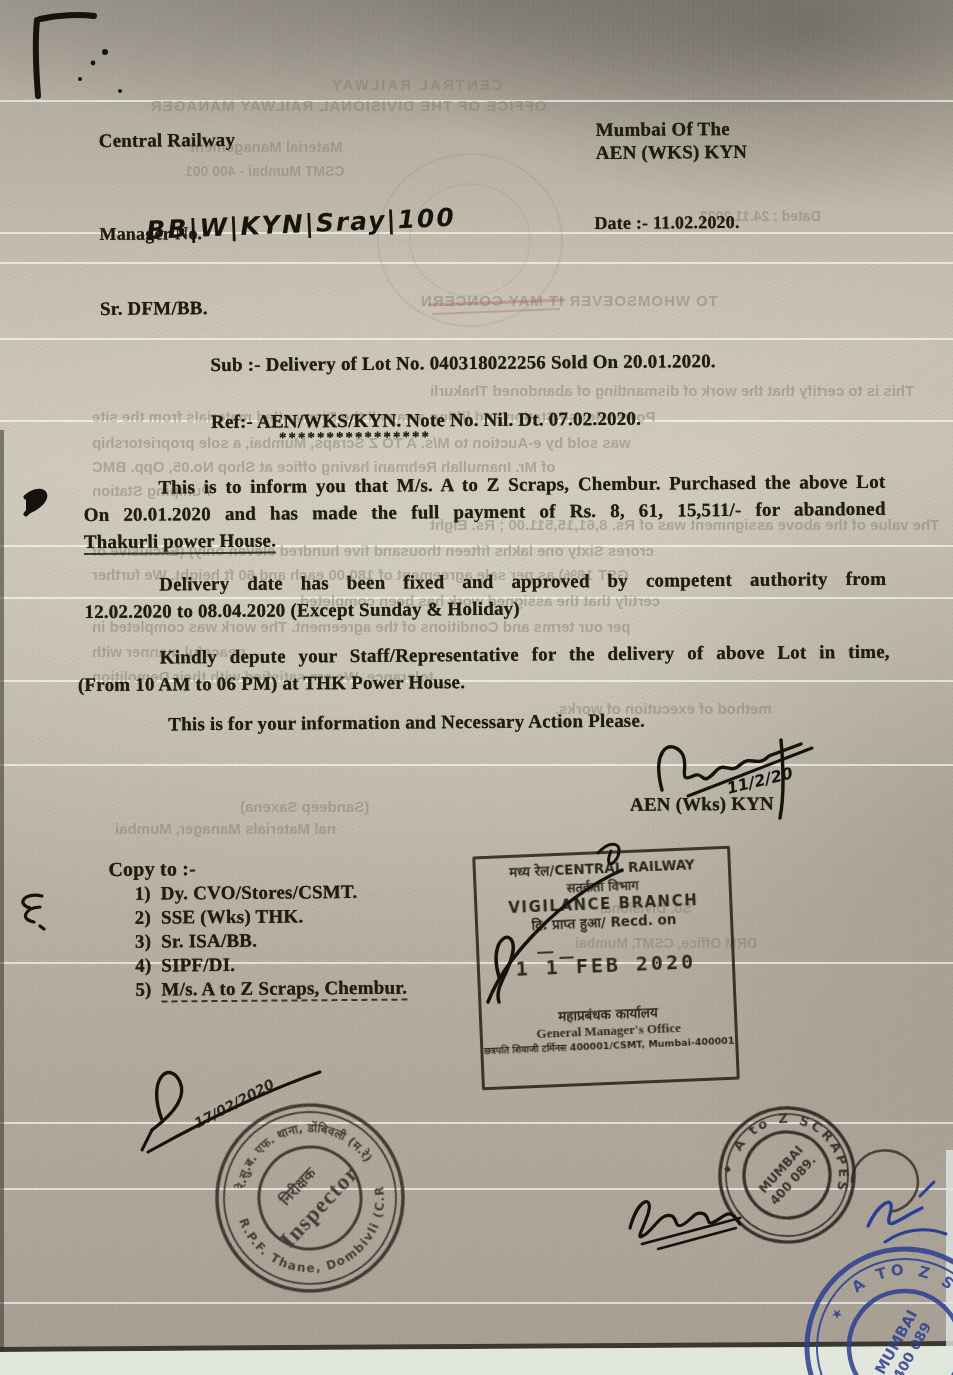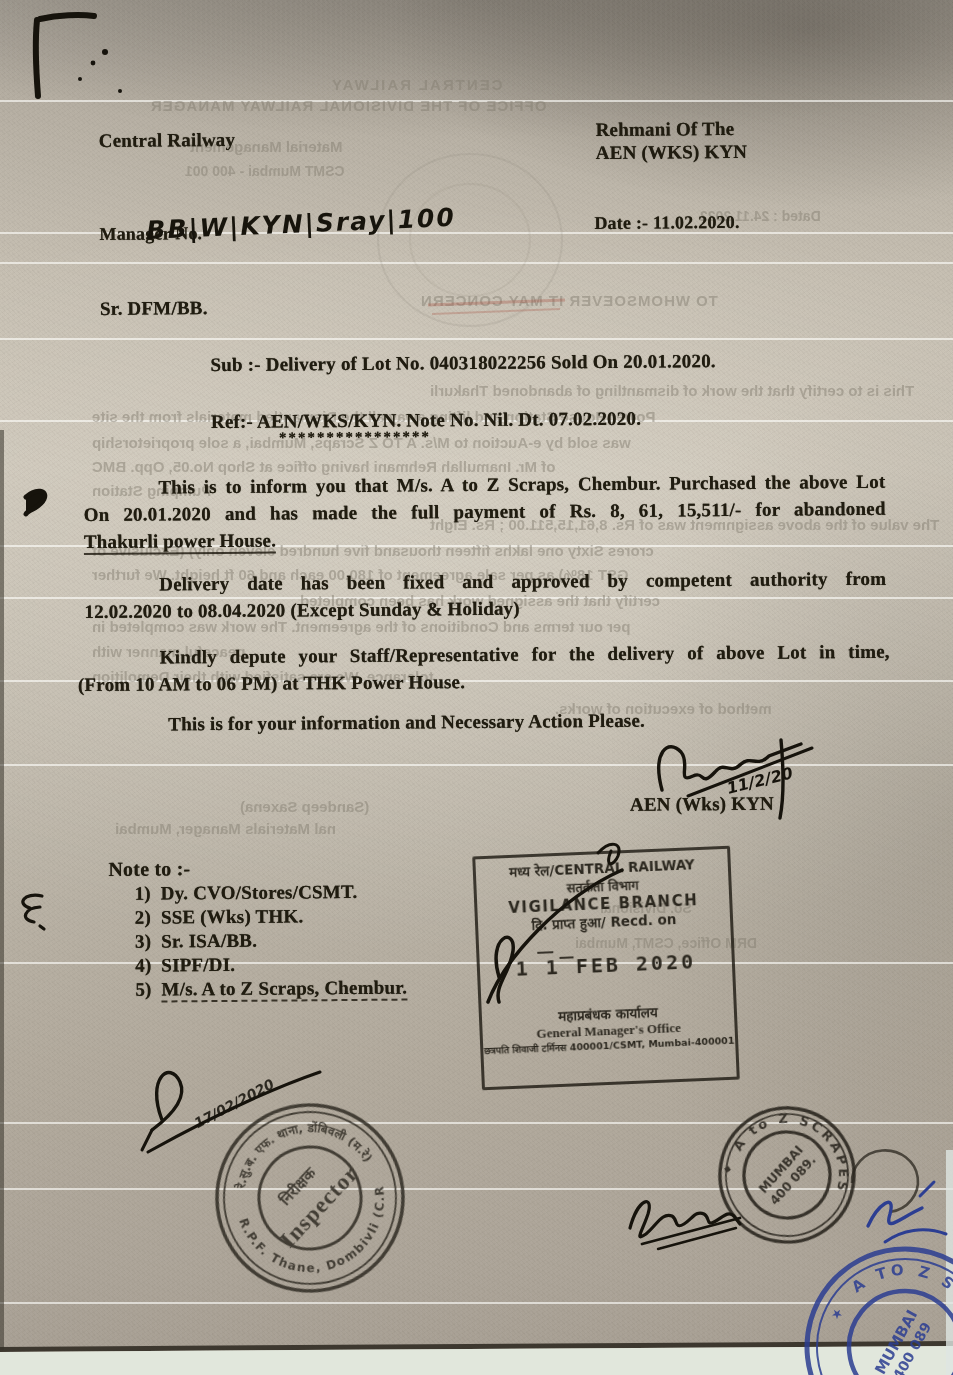--- a/index.html
+++ b/index.html
@@ -81,21 +81,21 @@
 
   <svg width="953" height="1375" style="position:absolute;left:0;top:0;pointer-events:none">
     <ellipse cx="470" cy="240" rx="92" ry="86" fill="none" stroke="#8b857a" stroke-width="2" opacity=".18"></ellipse>
     <ellipse cx="470" cy="240" rx="60" ry="56" fill="none" stroke="#8b857a" stroke-width="2" opacity=".14"></ellipse>
     <line x1="428" y1="305" x2="565" y2="300" stroke="#a85646" stroke-width="3" opacity=".35"></line>
     <line x1="432" y1="314" x2="560" y2="309" stroke="#a85646" stroke-width="2" opacity=".3"></line>
   </svg>
 
   <div class="doc">
     <div class="t" style="left:103px;top:127px;font-size:19px">Central Railway</div>
-    <div class="t" style="left:600px;top:120px;font-size:19px">Rehmani Of The</div>
+    <div class="t" style="left:600px;top:120px;font-size:19px">Mumbai Of The</div>
     <div class="t" style="left:600px;top:143px;font-size:19px">AEN (WKS) KYN</div>
 
     <div class="t" style="left:103px;top:221px;font-size:18px">Manager No.</div>
     <div class="hand" style="position:absolute;left:150px;top:208px;font-size:25px;letter-spacing:2px;transform:rotate(-2deg);white-space:nowrap">BB|W|KYN|Sray|100</div>
     <div class="t" style="left:598px;top:214px;font-size:18px">Date :- 11.02.2020.</div>
 
     <div class="t" style="left:103px;top:295px;font-size:19px">Sr. DFM/BB.</div>
 
     <div class="t" style="left:213px;top:352px;font-size:19px">Sub :- Delivery of Lot No. 040318022256 Sold On 20.01.2020.</div>
     <div class="t" style="left:213px;top:409px;font-size:19px">Ref:- AEN/WKS/KYN. Note No. Nil. Dt. 07.02.2020.</div>
@@ -108,21 +108,21 @@
     <div class="t j" style="left:160px;top:571px;width:727px;font-size:19px">Delivery date has been fixed and approved by competent authority from</div>
     <div class="t" style="left:85px;top:598px;font-size:19px">12.02.2020 to 08.04.2020 (Except Sunday &amp; Holiday)</div>
 
     <div class="t j" style="left:160px;top:644px;width:730px;font-size:19px">Kindly depute your Staff/Representative for the delivery of above Lot in time,</div>
     <div class="t" style="left:78px;top:671px;font-size:19px">(From 10 AM to 06 PM) at THK Power House.</div>
 
     <div class="t" style="left:168px;top:711px;font-size:19px">This is for your information and Necessary Action Please.</div>
 
     <div class="t" style="left:629px;top:795px;font-size:19px">AEN (Wks) KYN</div>
 
-    <div class="t" style="left:107px;top:855px;font-size:20px">Note to :-</div>
+    <div class="t" style="left:107px;top:855px;font-size:20px">Copy to :-</div>
     <div class="t" style="left:133px;top:880px;font-size:19px"><span>1)</span>&nbsp;&nbsp;<span>Dy. CVO/Stores/CSMT.</span></div>
     <div class="t" style="left:133px;top:904px;font-size:19px"><span>2)</span>&nbsp;&nbsp;<span>SSE (Wks) THK.</span></div>
     <div class="t" style="left:133px;top:928px;font-size:19px"><span>3)</span>&nbsp;&nbsp;<span>Sr. ISA/BB.</span></div>
     <div class="t" style="left:133px;top:952px;font-size:19px"><span>4)</span>&nbsp;&nbsp;<span>SIPF/DI.</span></div>
     <div class="t" style="left:133px;top:976px;font-size:19px"><span>5)</span>&nbsp;&nbsp;<span style="border-bottom:2.5px dashed rgba(25,20,10,.8);padding-bottom:1px">M/s. A to Z Scraps, Chembur.</span></div>
   </div>
 
   <div class="vstamp">
     <div style="margin-top:5px;font-size:13.5px">मध्य रेल/CENTRAL RAILWAY</div>
     <div style="font-size:13px">सतर्कता विभाग</div>

